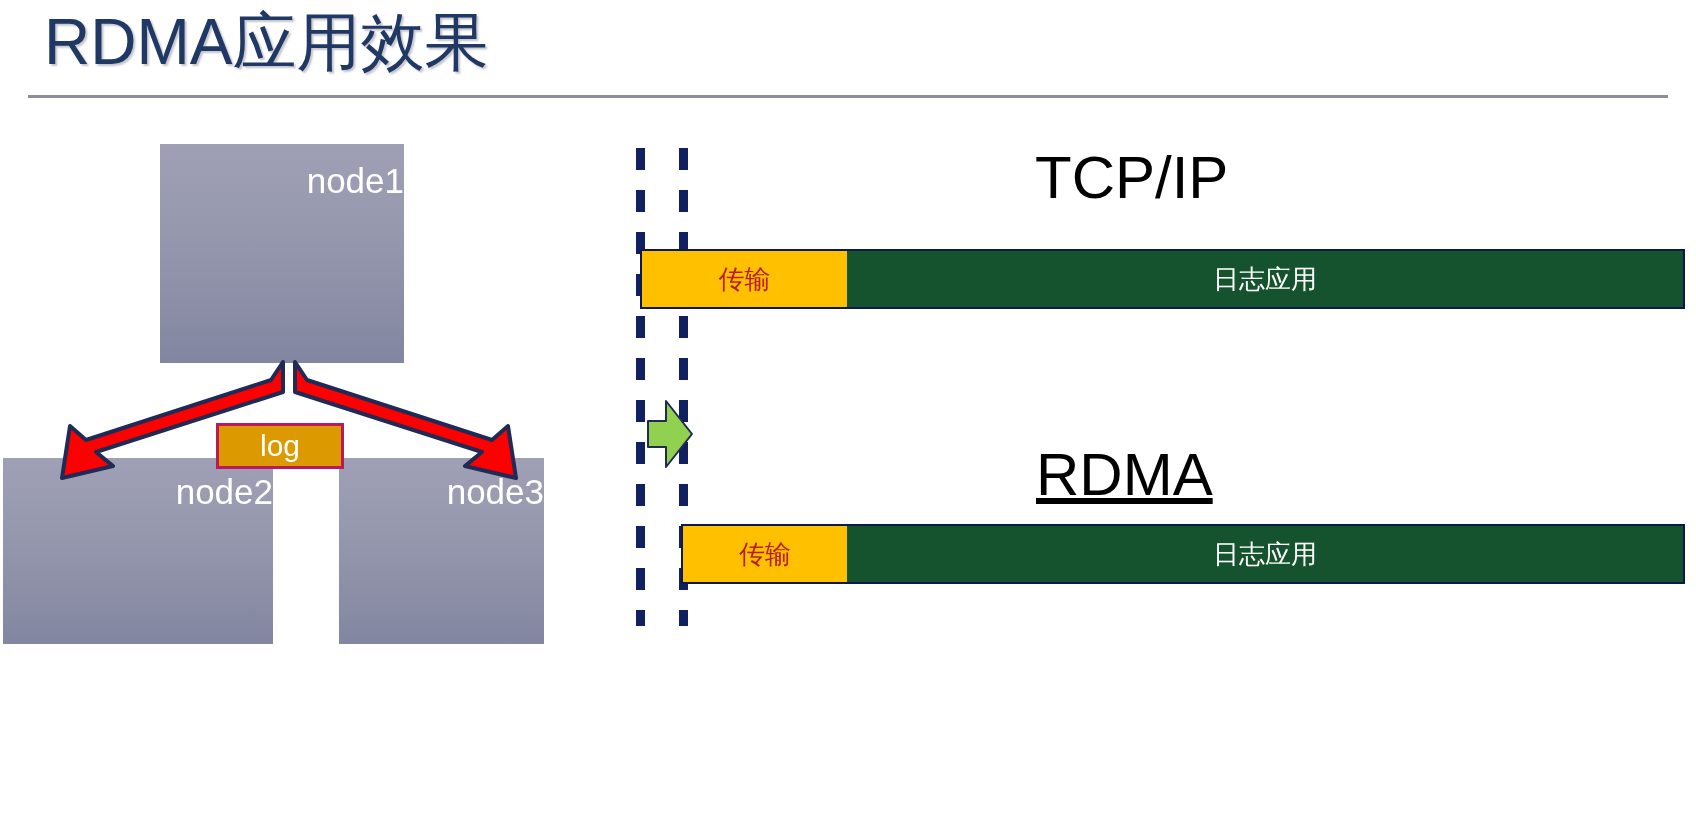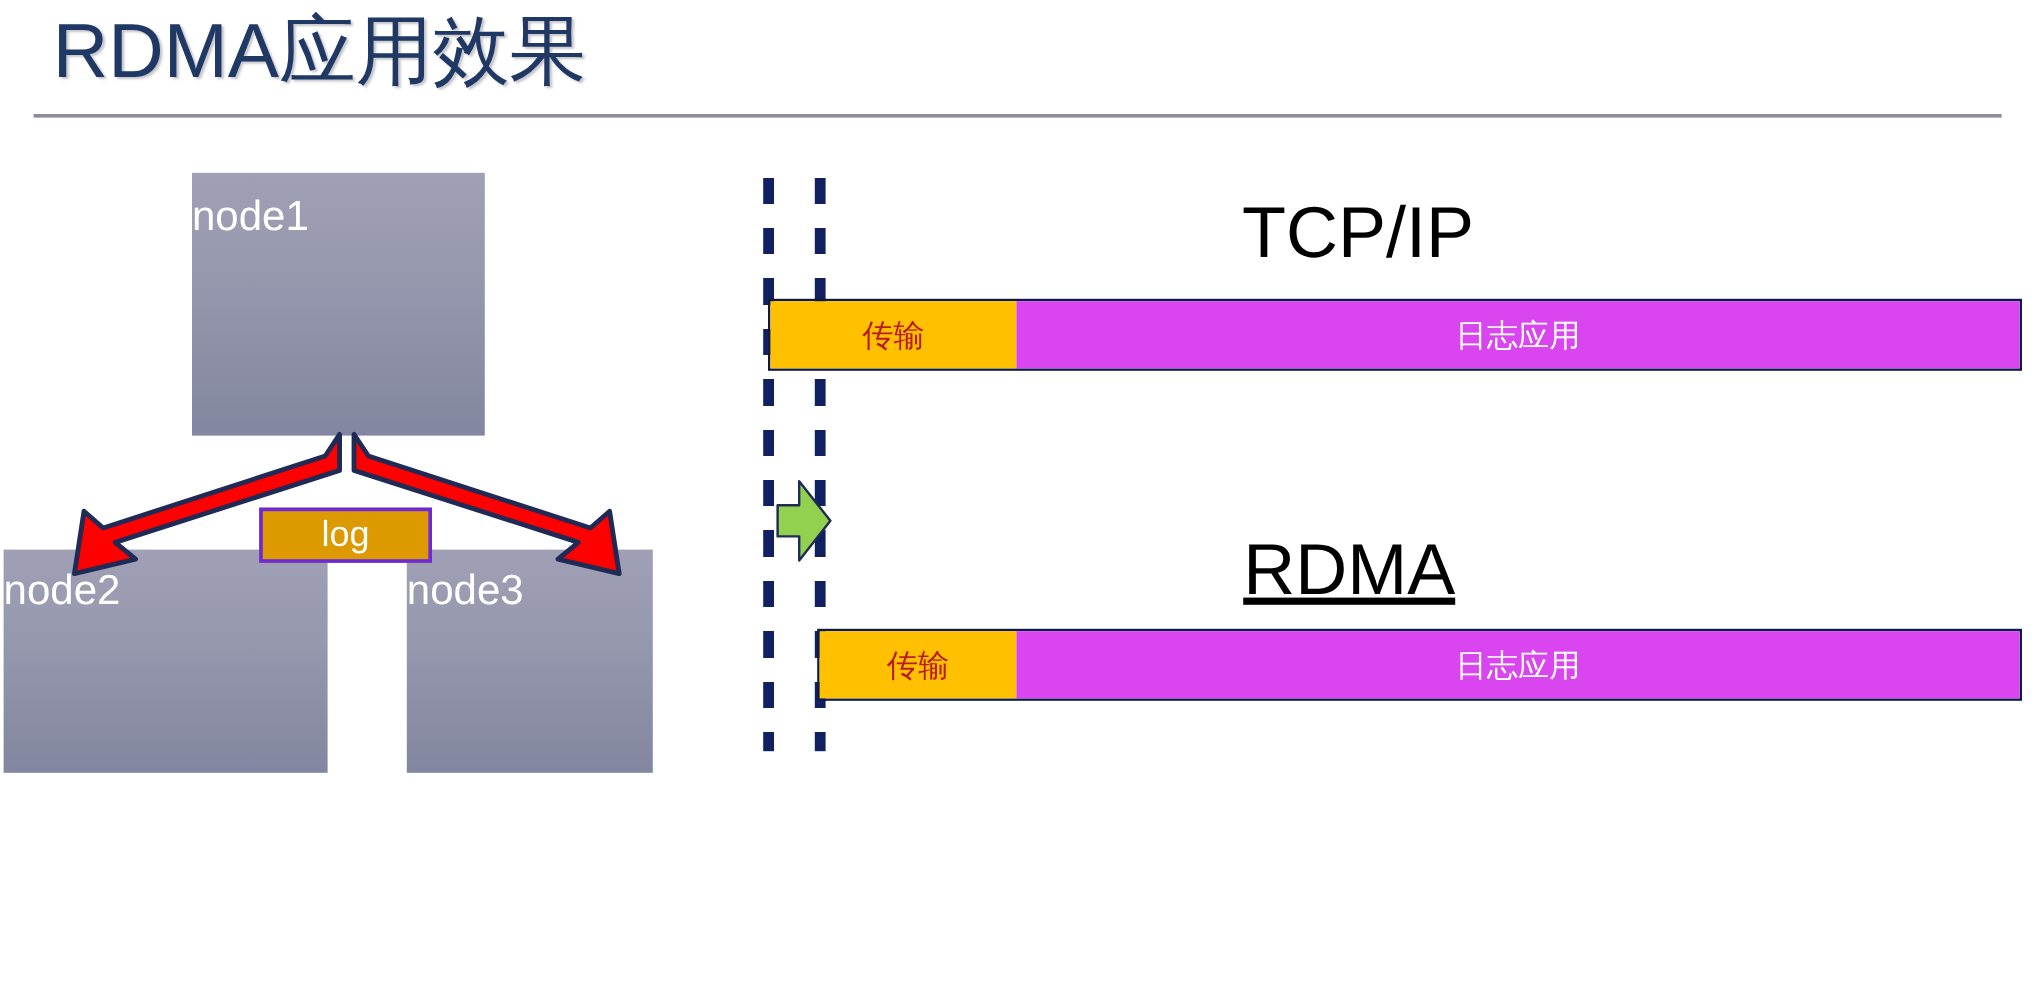--- a/index.html
+++ b/index.html
@@ -38,21 +38,21 @@
     height: 3px;
     background: #8c8c9c;
   }
 
   
   .node-box {
     position: absolute;
     background: linear-gradient(to bottom, #9fa0b5 0%, #9698ae 40%, #8386a0 100%);
     color: #ffffff;
     font-size: 35px;
-    text-align: left;
+    text-align: right;
     box-sizing: border-box;
   }
   #node1 {
     left: 160px;
     top: 144px;
     width: 244px;
     height: 219px;
     padding-top: 17px;
   }
   #node2 {
@@ -66,24 +66,24 @@
     left: 339px;
     top: 458px;
     width: 205px;
     height: 186px;
     padding-top: 14px;
   }
   #log-box {
     position: absolute;
     left: 216px;
     top: 423px;
-    width: 144px;
+    width: 128px;
     height: 46px;
     background: #DD9900;
-    border: 3px solid #6d28d9;
+    border: 3px solid #be185d;
     box-sizing: border-box;
     color: #ffffff;
     font-size: 30px;
     text-align: center;
     line-height: 40px;
   }
   #arrows-svg {
     position: absolute;
     left: 0px;
     top: 340px;
@@ -102,21 +102,21 @@
   }
   #dash-line-1 { left: 636px; top: 148px; height: 478px; }
   #dash-line-2 { left: 679px; top: 148px; height: 478px; }
 
   .timing-row-label {
     position: absolute;
     font-size: 60px;
     color: #000000;
     white-space: nowrap;
   }
-  #tcpip-label { left: 1035px; top: 159px; }
+  #tcpip-label { left: 1035px; top: 143px; }
   #rdma-label  { left: 1036px; top: 440px; text-decoration: underline; }
 
   .bar {
     position: absolute;
     height: 60px;
     display: flex;
     align-items: center;
     border: 2px solid #0b1a4a;
     box-sizing: border-box;
   }
@@ -126,21 +126,21 @@
     align-items: center;
     justify-content: center;
     box-sizing: border-box;
     font-size: 26px;
   }
   .seg-transfer {
     background: #FFC000;
     color: #b91c1c;
   }
   .seg-app {
-    background: #d946ef;
+    background: #14532d;
     color: #ffffff;
     text-align: center;
   }
   #bar-tcpip { left: 640px; top: 249px; width: 1045px; }
   #bar-tcpip .seg-transfer { width: 205px; }
   #bar-tcpip .seg-app { flex: 1 1 auto; }
 
   #bar-rdma { left: 681px; top: 524px; width: 1004px; }
   #bar-rdma .seg-transfer { width: 164px; }
   #bar-rdma .seg-app { flex: 1 1 auto; }

